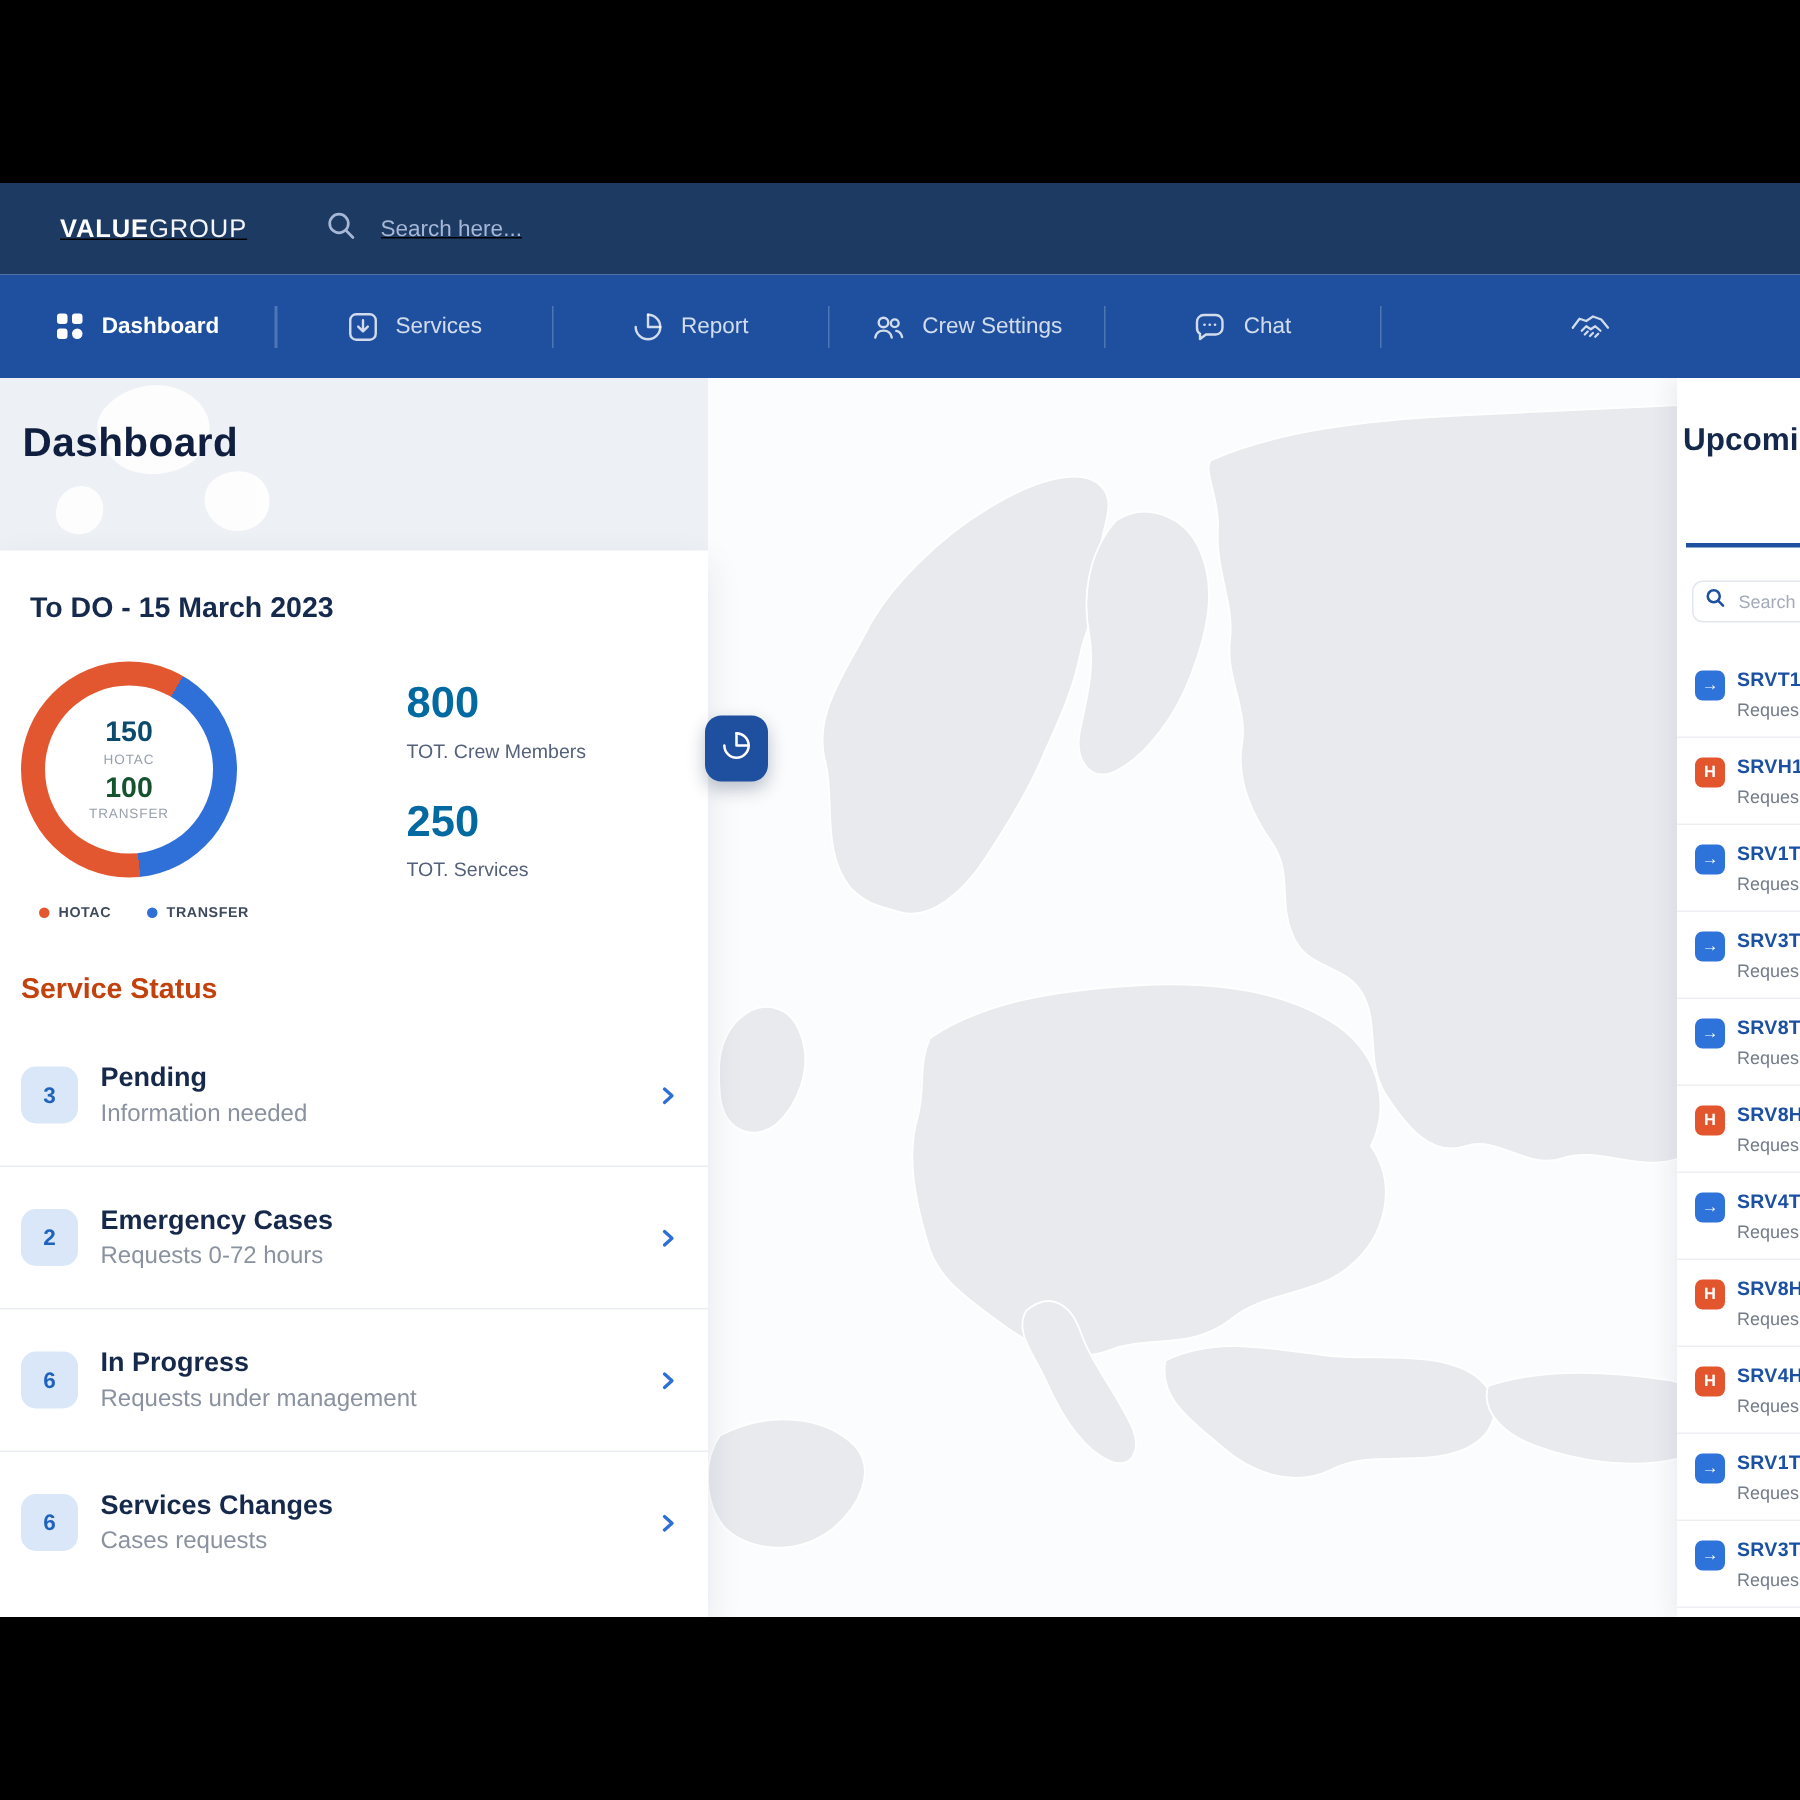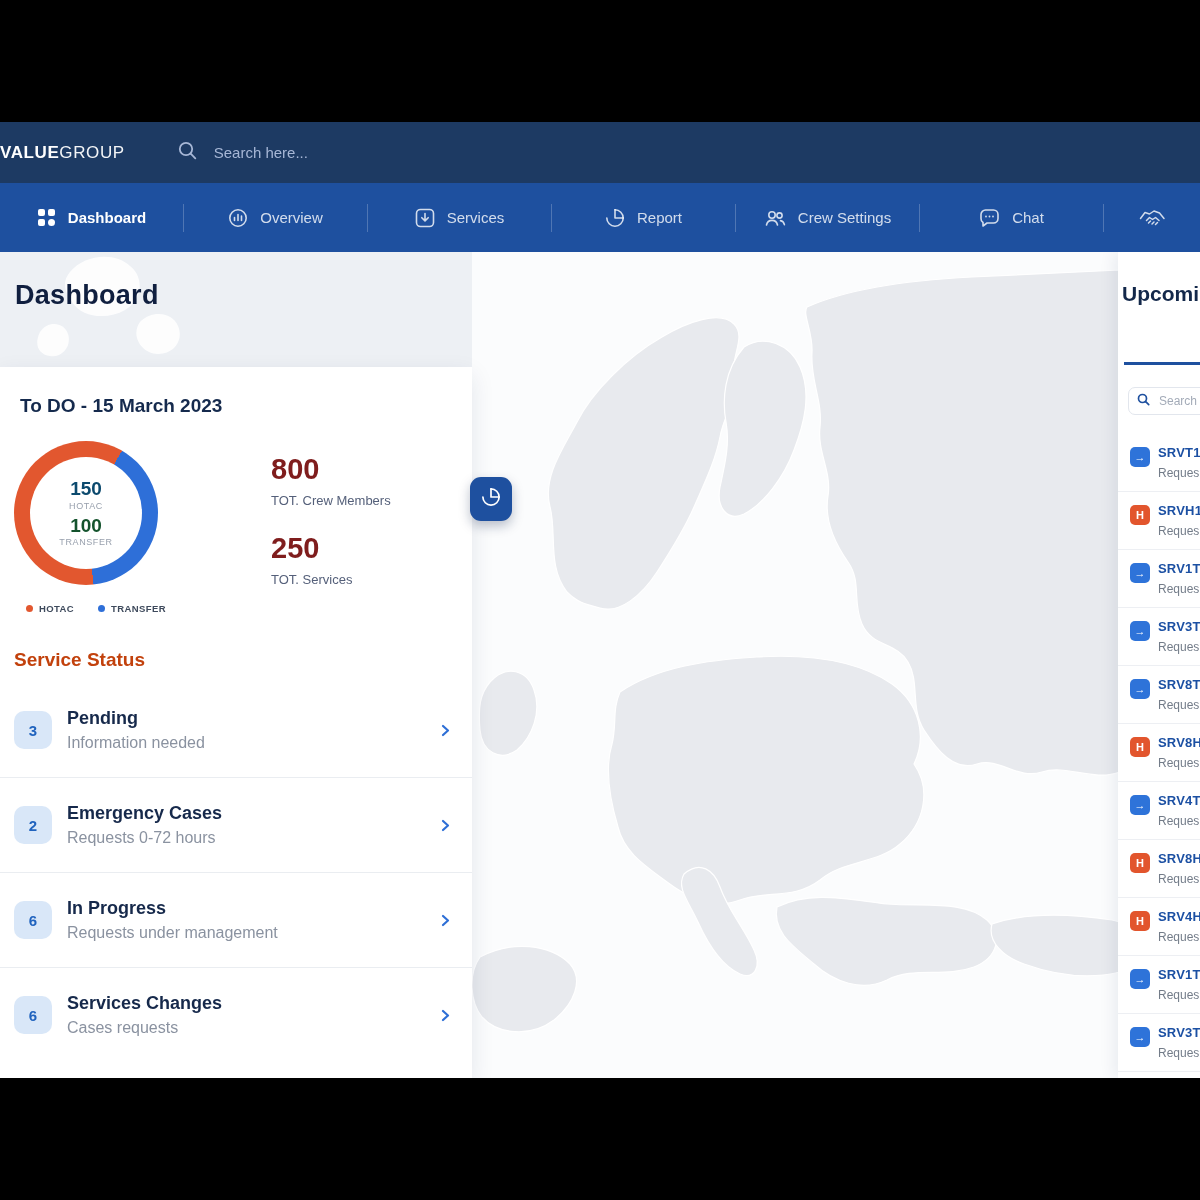--- a/index.html
+++ b/index.html
@@ -2,21 +2,21 @@
 <html><head>
 <meta charset="utf-8">
 <style>
   html,body{margin:0;padding:0;background:#000;}
   *{box-sizing:border-box;}
   .viewport{position:relative;width:1200px;height:1200px;background:#000;overflow:hidden;
     font-family:"Liberation Sans",sans-serif;-webkit-font-smoothing:antialiased;}
   .app{position:absolute;top:122px;left:0;width:1200px;height:956px;background:#EDF0F4;}
 
   
-  .header{height:61px;background:#1D3A63;display:flex;align-items:center;}
+  .header{height:61px;background:#1D3A63;display:flex;align-items:center;padding-left:40px;text-decoration:underline;}
   .logo{color:#fff;font-size:17px;letter-spacing:.6px;}
   .logo .bold{font-weight:700;}
   .logo .light{font-weight:400;opacity:.95;}
   .header-search{display:flex;gap:14px;margin-left:52px;color:#A7B7D6;}
   .header-search input{background:transparent;border:none;outline:none;color:#C7D3E8;font-size:15px;
     font-family:"Liberation Sans",sans-serif;width:260px;}
   .header-search input::placeholder{color:#A7B7D6;}
 
   
   .nav{height:69px;background:#1E509F;display:flex;align-items:stretch;}
@@ -40,21 +40,21 @@
   .donut{position:absolute;left:14px;top:74px;width:144px;height:144px;border-radius:50%;}
   .donut-hole{position:absolute;inset:16px;background:#fff;border-radius:50%;display:flex;flex-direction:column;
     align-items:center;justify-content:center;}
   .don-val{font-size:19px;font-weight:800;line-height:1.05;}
   .don-val.hotac{color:#0c4a6e;text-align:center;}
   .don-val.transfer{color:#14532d;}
   .don-lab{font-size:9px;color:#98A0AD;letter-spacing:.6px;margin:2px 0 5px 0;}
   .don-lab.last{margin-bottom:0;}
   .stats{position:absolute;left:271px;top:88px;}
   .stat + .stat{margin-top:26px;}
-  .stat-value{font-size:29px;font-weight:800;color:#7f1d1d;line-height:1;}
+  .stat-value{font-size:29px;font-weight:800;color:#0369a1;line-height:1;}
   .stat-label{font-size:13px;color:#55607A;margin-top:9px;}
   .legend{position:absolute;left:26px;top:236px;display:flex;gap:24px;align-items:center;}
   .legend-item{display:flex;align-items:center;gap:6px;font-size:9.5px;font-weight:700;color:#3E4A5C;letter-spacing:.4px;}
   .dot{width:7px;height:7px;border-radius:50%;flex:none;}
   .section-title{position:absolute;left:14px;top:282px;font-size:19px;font-weight:700;color:#c2410c;}
   .status-list{position:absolute;left:0;top:316px;width:472px;}
   .status-row{display:flex;align-items:center;padding:25px 20px 25px 14px;border-bottom:1px solid #EAEDF1;cursor:pointer;}
   .status-row:last-child{border-bottom:none;}
   .badge{width:38px;height:38px;border-radius:10px;background:#D9E7F8;color:#2063BE;font-weight:700;font-size:15px;
     display:flex;align-items:center;justify-content:center;flex:none;}
@@ -114,29 +114,20 @@
             <svg width="19" height="19" viewBox="0 0 19 19" fill="currentColor">
               <rect x="1" y="1" width="7" height="7" rx="2"></rect>
               <rect x="11" y="1" width="7" height="7" rx="2"></rect>
               <rect x="1" y="11" width="7" height="7" rx="2"></rect>
               <rect x="11" y="11" width="7" height="7" rx="3.5"></rect>
             </svg>
           </span>
           <span class="nav-label">Dashboard</span>
         </div>
         <div class="nav-sep"></div>
-        <div class="nav-cell">
-          <span class="nav-ic">
-            <svg width="20" height="20" viewBox="0 0 20 20" fill="none" stroke="currentColor" stroke-width="1.6" stroke-linecap="round">
-              <circle cx="10" cy="10" r="8.2"></circle>
-              <path d="M6.5 12.5v-3M10 12.5v-6M13.5 12.5v-4.5"></path>
-            </svg>
-          </span>
-          <span class="nav-label">Overview</span>
-        </div>
         <div class="nav-sep"></div>
         <div class="nav-cell">
           <span class="nav-ic">
             <svg width="20" height="20" viewBox="0 0 20 20" fill="none" stroke="currentColor" stroke-width="1.6" stroke-linecap="round" stroke-linejoin="round">
               <rect x="1.5" y="1.5" width="17" height="17" rx="4"></rect>
               <path d="M10 5.5v7M6.8 9.7l3.2 3.2 3.2-3.2"></path>
             </svg>
           </span>
           <span class="nav-label">Services</span>
         </div>

